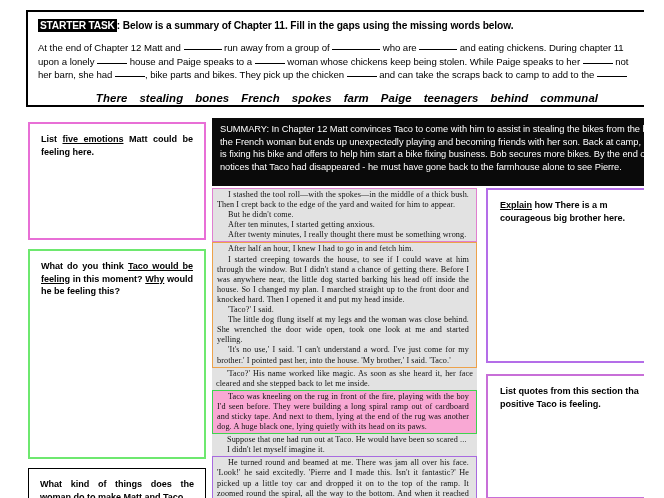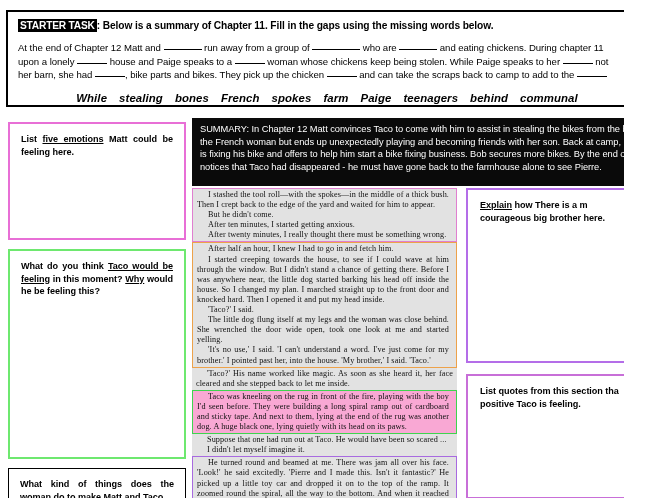--- a/index.html
+++ b/index.html
@@ -12,20 +12,21 @@
     height: 498px;
     overflow: hidden;
     font-family: "Liberation Sans", sans-serif;
     color: #000;
   }
   .page {
     position: relative;
     width: 624px;
     height: 498px;
     overflow: hidden;
+    margin-left: 20px;
   }
 
   
   .starter-panel {
     position: absolute;
     left: 6px;
     top: 10px;
     width: 700px;
     height: 97px;
     border-top: 2px solid #000;
@@ -196,21 +197,21 @@
       <div>
         <span>At the end of Chapter 12 Matt and </span><span class="gap gap-m"></span><span> run away from a group of </span><span class="gap gap-l"></span><span> who are </span><span class="gap gap-m"></span><span> and eating chickens. During chapter 11</span>
       </div>
       <div>
         <span>upon a lonely </span><span class="gap gap-s"></span><span> house and Paige speaks to a </span><span class="gap gap-s"></span><span> woman whose chickens keep being stolen. While Paige speaks to her </span><span class="gap gap-s"></span><span> not</span>
       </div>
       <div>
         <span>her barn, she had </span><span class="gap gap-s"></span><span>, bike parts and bikes. They pick up the chicken </span><span class="gap gap-s"></span><span> and can take the scraps back to camp to add to the </span><span class="gap gap-s"></span>
       </div>
     </div>
-    <div class="wordbank" id="wordbank"><span>While</span><span>stealing</span><span>bones</span><span>French</span><span>spokes</span><span>farm</span><span>Paige</span><span>teenagers</span><span>behind</span><span>communal</span></div>
+    <div class="wordbank" id="wordbank"><span>There</span><span>stealing</span><span>bones</span><span>French</span><span>spokes</span><span>farm</span><span>Paige</span><span>teenagers</span><span>behind</span><span>communal</span></div>
   </div>
 
   <div class="left-col">
     <div class="qbox box-pink h-118">
       <div class="qtext">
         <span>List </span><u>five emotions</u><span> Matt could be feeling here.</span>
       </div>
     </div>
     <div class="qbox box-green h-210">
       <div class="qtext">

